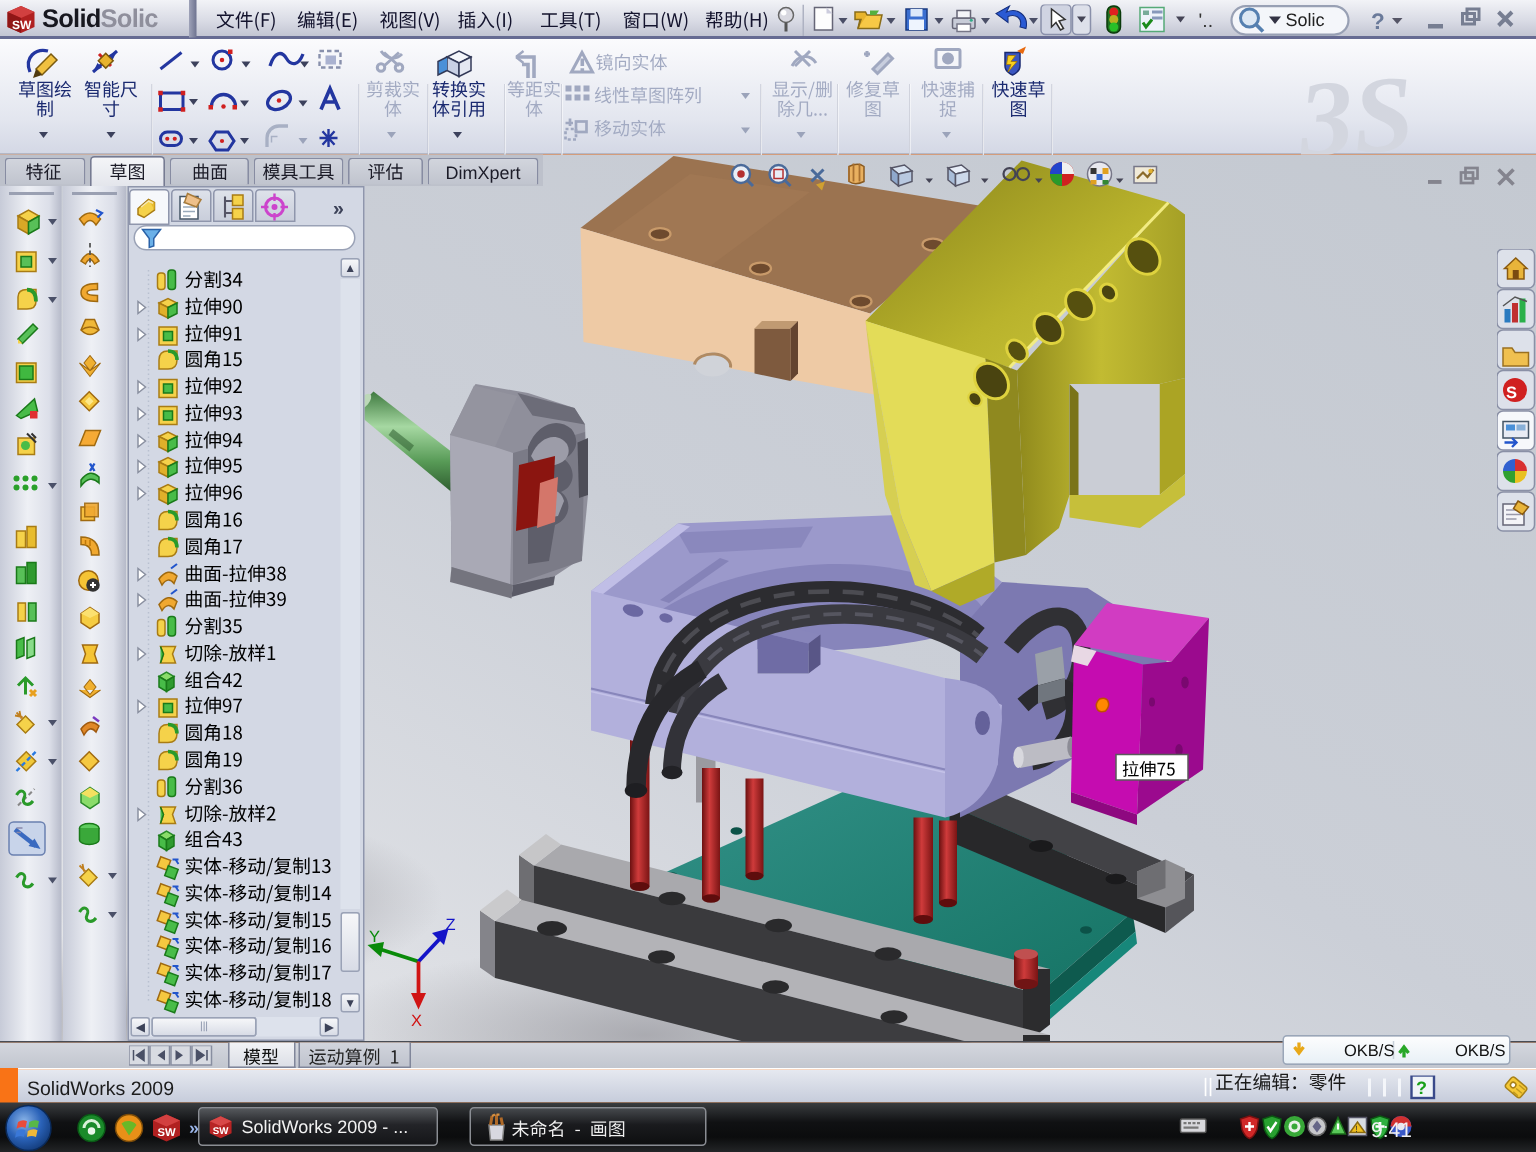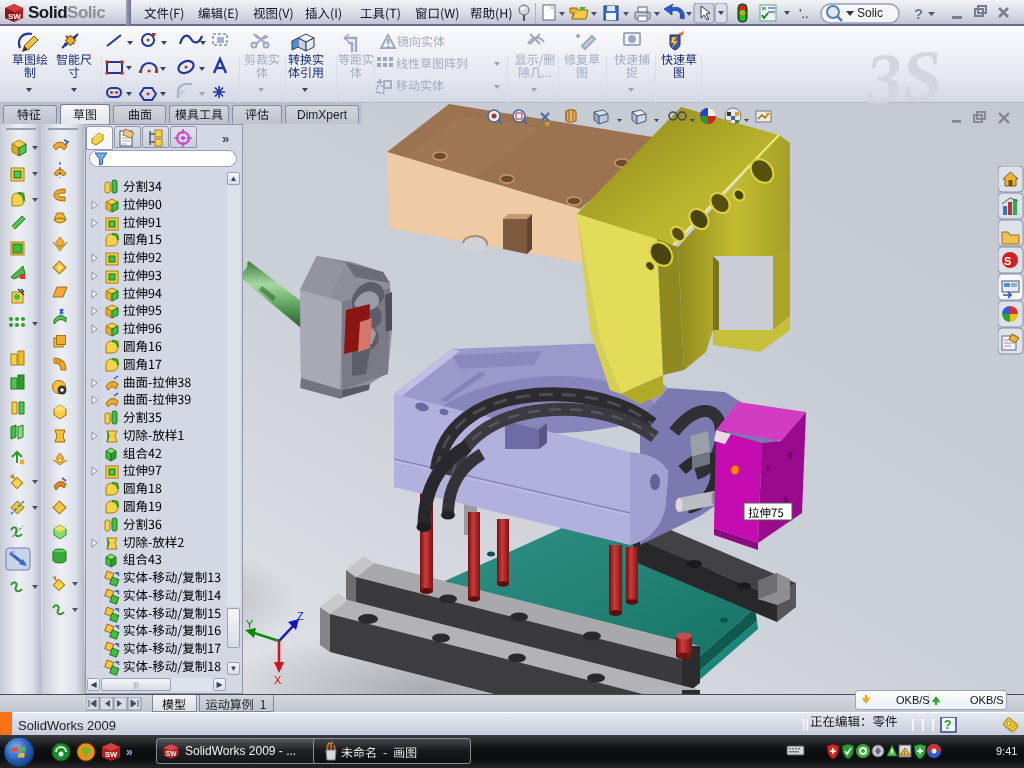--- a/index.html
+++ b/index.html
@@ -964,21 +964,21 @@
   <circle cx="36" cy="11" r="9" fill="#e89018"></circle>
         <path d="M31 8 a7 7 0 0 1 10 1 l-5 7 z" fill="#68b828"></path>
         <circle cx="36" cy="11" r="9" fill="none" stroke="#7a4a08"></circle>
   <g transform="translate(52,2)">
           <polygon points="9,0 18,4 18,14 9,18 0,14 0,4" fill="#b02020"></polygon>
           <polygon points="9,0 18,4 9,8 0,4" fill="#d24040"></polygon>
           <text x="3" y="14" font-size="7.5" font-weight="bold" fill="#fff" font-family="Liberation Sans">SW</text>
         </g>
   <text x="76" y="15" font-size="12" font-weight="bold" fill="#9ab4e8" font-family="Liberation Sans">»</text>
  </svg>
- <div class="abs tbtn" style="left:156px;width:176px;background:linear-gradient(#55585c,#232428 45%,#141518)">
+ <div class="abs tbtn" style="left:132px;width:160px;background:linear-gradient(#55585c,#232428 45%,#141518)">
   <svg style="position:absolute;left:6px;top:4px" width="17" height="17" viewBox="0 0 21 20">
           <polygon points="10,1 19,5 19,15 10,19 1,15 1,5" fill="#b82424"></polygon>
           <polygon points="10,1 19,5 10,9 1,5" fill="#d84848"></polygon>
           <text x="3.5" y="15.5" font-size="8" font-weight="bold" fill="#fff" font-family="Liberation Sans">SW</text>
         </svg>
   <span style="position:absolute;left:28px;top:5px;white-space:nowrap">SolidWorks 2009 - ...</span>
  </div>
  <div class="abs tbtn" style="left:313px;width:158px">
   <svg style="position:absolute;left:8px;top:3px" width="18" height="19" viewBox="0 0 18 19">
           <path d="M4 8 L14 8 L13 18 L5 18 Z" fill="#d8d8e0" stroke="#888"></path>
@@ -1026,21 +1026,21 @@
   <g transform="translate(87,1)">
           <path d="M7 1 L13 3 L12 10 Q10 15 7 16 Q4 15 2 10 L1 3 Z" fill="#30b040" stroke="#0a5a12"></path>
           <path d="M4 8 h6 M7 5 v6" stroke="#fff" stroke-width="1.8"></path>
         </g>
   <g transform="translate(101,1)">
           <circle cx="7" cy="8" r="7" fill="#3858c8"></circle>
           <path d="M0 8 a7 7 0 0 1 14 0 z" fill="#d03030"></path>
           <circle cx="7" cy="8" r="2.5" fill="#e8e8f0"></circle>
         </g>
  </svg>
- <div class="abs" style="left:996px;top:10px;color:#f0f0f4;font-size:11px">9:41</div>
+ <div class="abs" style="left:914px;top:10px;color:#f0f0f4;font-size:14px">9:41</div>
 </div>
 <svg width="1024" height="768" viewBox="0 0 1024 768" style="position:absolute;left:0;top:0;z-index:90;pointer-events:none">
       <defs>
         <path id="g0" d="M423 -823C453 -774 485 -707 497 -666L580 -693C566 -734 531 -799 501 -847ZM50 -664V-590H206C265 -438 344 -307 447 -200C337 -108 202 -40 36 7C51 25 75 60 83 78C250 24 389 -48 502 -146C615 -46 751 28 915 73C928 52 950 20 967 4C807 -36 671 -107 560 -201C661 -304 738 -432 796 -590H954V-664ZM504 -253C410 -348 336 -462 284 -590H711C661 -455 592 -344 504 -253Z"></path>
         <path id="g1" d="M317 -341V-268H604V80H679V-268H953V-341H679V-562H909V-635H679V-828H604V-635H470C483 -680 494 -728 504 -775L432 -790C409 -659 367 -530 309 -447C327 -438 359 -420 373 -409C400 -451 425 -504 446 -562H604V-341ZM268 -836C214 -685 126 -535 32 -437C45 -420 67 -381 75 -363C107 -397 137 -437 167 -480V78H239V-597C277 -667 311 -741 339 -815Z"></path>
         <path id="g2" d="M239 196 295 171C209 29 168 -141 168 -311C168 -480 209 -649 295 -792L239 -818C147 -668 92 -507 92 -311C92 -114 147 47 239 196Z"></path>
         <path id="g3" d="M101 0H193V-329H473V-407H193V-655H523V-733H101Z"></path>
         <path id="g4" d="M99 196C191 47 246 -114 246 -311C246 -507 191 -668 99 -818L42 -792C128 -649 171 -480 171 -311C171 -141 128 29 42 171Z"></path>
         <path id="g5" d="M40 -54 58 15C140 -18 245 -61 346 -103L332 -163C223 -121 114 -79 40 -54ZM61 -423C75 -430 98 -435 205 -450C167 -386 132 -335 116 -316C87 -278 66 -252 45 -248C53 -230 64 -196 68 -182C87 -194 118 -204 339 -255C336 -271 333 -298 334 -317L167 -282C238 -374 307 -486 364 -597L303 -632C286 -593 265 -554 245 -517L133 -505C190 -593 246 -706 287 -815L215 -840C179 -719 112 -587 91 -554C71 -520 55 -496 38 -491C46 -473 57 -438 61 -423ZM624 -350V-202H541V-350ZM675 -350H746V-202H675ZM481 -412V72H541V-143H624V47H675V-143H746V46H797V-143H871V7C871 14 868 16 861 17C854 17 836 17 814 16C822 32 829 56 831 73C867 73 890 71 908 62C926 52 930 35 930 8V-413L871 -412ZM797 -350H871V-202H797ZM605 -826C621 -798 637 -762 648 -732H414V-515C414 -361 405 -139 314 21C329 28 360 50 372 63C465 -99 482 -335 483 -498H920V-732H729C717 -765 697 -811 675 -846ZM483 -668H850V-561H483Z"></path>
         <path id="g6" d="M551 -751H819V-650H551ZM482 -808V-594H892V-808ZM81 -332C89 -340 119 -346 153 -346H244V-202L40 -167L56 -94L244 -132V76H313V-146L427 -169L423 -234L313 -214V-346H405V-414H313V-568H244V-414H148C176 -483 204 -565 228 -650H412V-722H247C255 -756 263 -791 269 -825L196 -840C191 -801 183 -761 174 -722H47V-650H157C136 -570 115 -504 105 -479C88 -435 75 -403 58 -398C66 -380 77 -346 81 -332ZM815 -472V-386H560V-472ZM400 -76 412 -8 815 -40V80H885V-46L959 -52L960 -115L885 -110V-472H953V-535H423V-472H491V-82ZM815 -329V-242H560V-329ZM815 -185V-105L560 -86V-185Z"></path>

